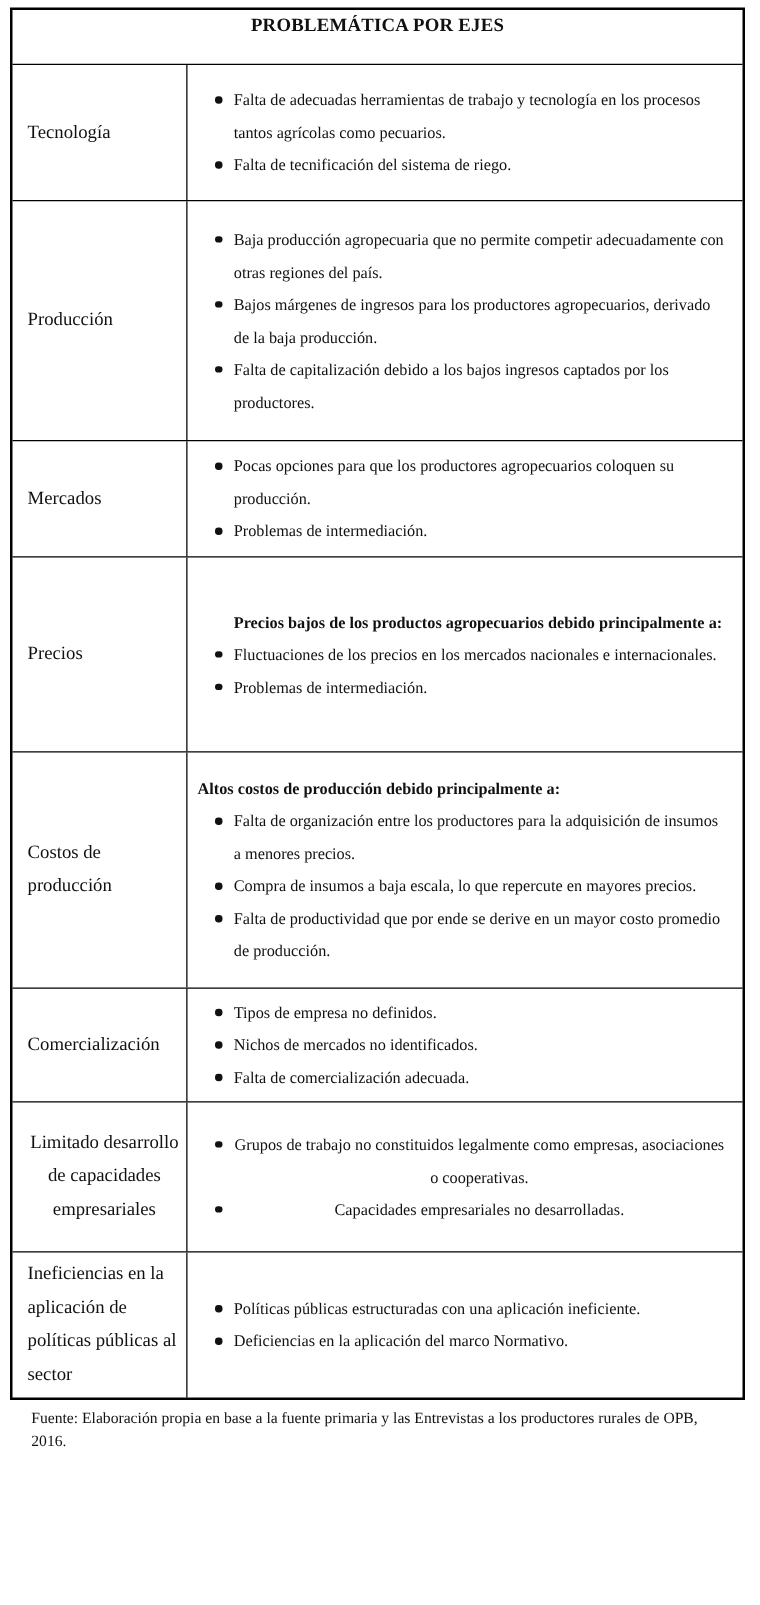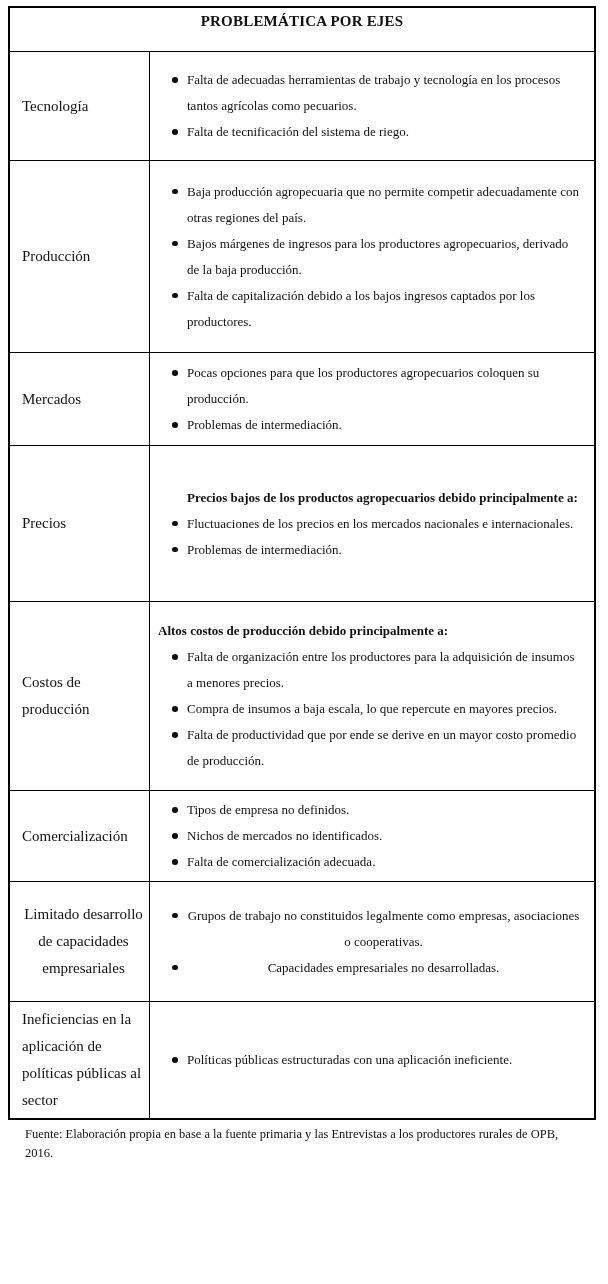--- a/index.html
+++ b/index.html
@@ -223,19 +223,23 @@
         </div>
         <div class="trow">
           <div class="cell eje">
             <div class="eje-label">Ineficiencias en la aplicación de políticas públicas al sector</div>
           </div>
           <div class="cell problems">
             <div class="bullet-item">
               <span class="dot"></span>
               <span class="btext">Políticas públicas estructuradas con una aplicación ineficiente.</span>
             </div>
+            <div class="bullet-item">
+              <span class="dot"></span>
+              <span class="btext">Deficiencias en la aplicación del marco Normativo.</span>
+            </div>
           </div>
         </div>
       </div>
   </div>
 
   <div class="source">Fuente: Elaboración propia en base a la fuente primaria y las Entrevistas a los productores rurales de OPB, 2016.</div>
 </div>
 
 </body></html>

